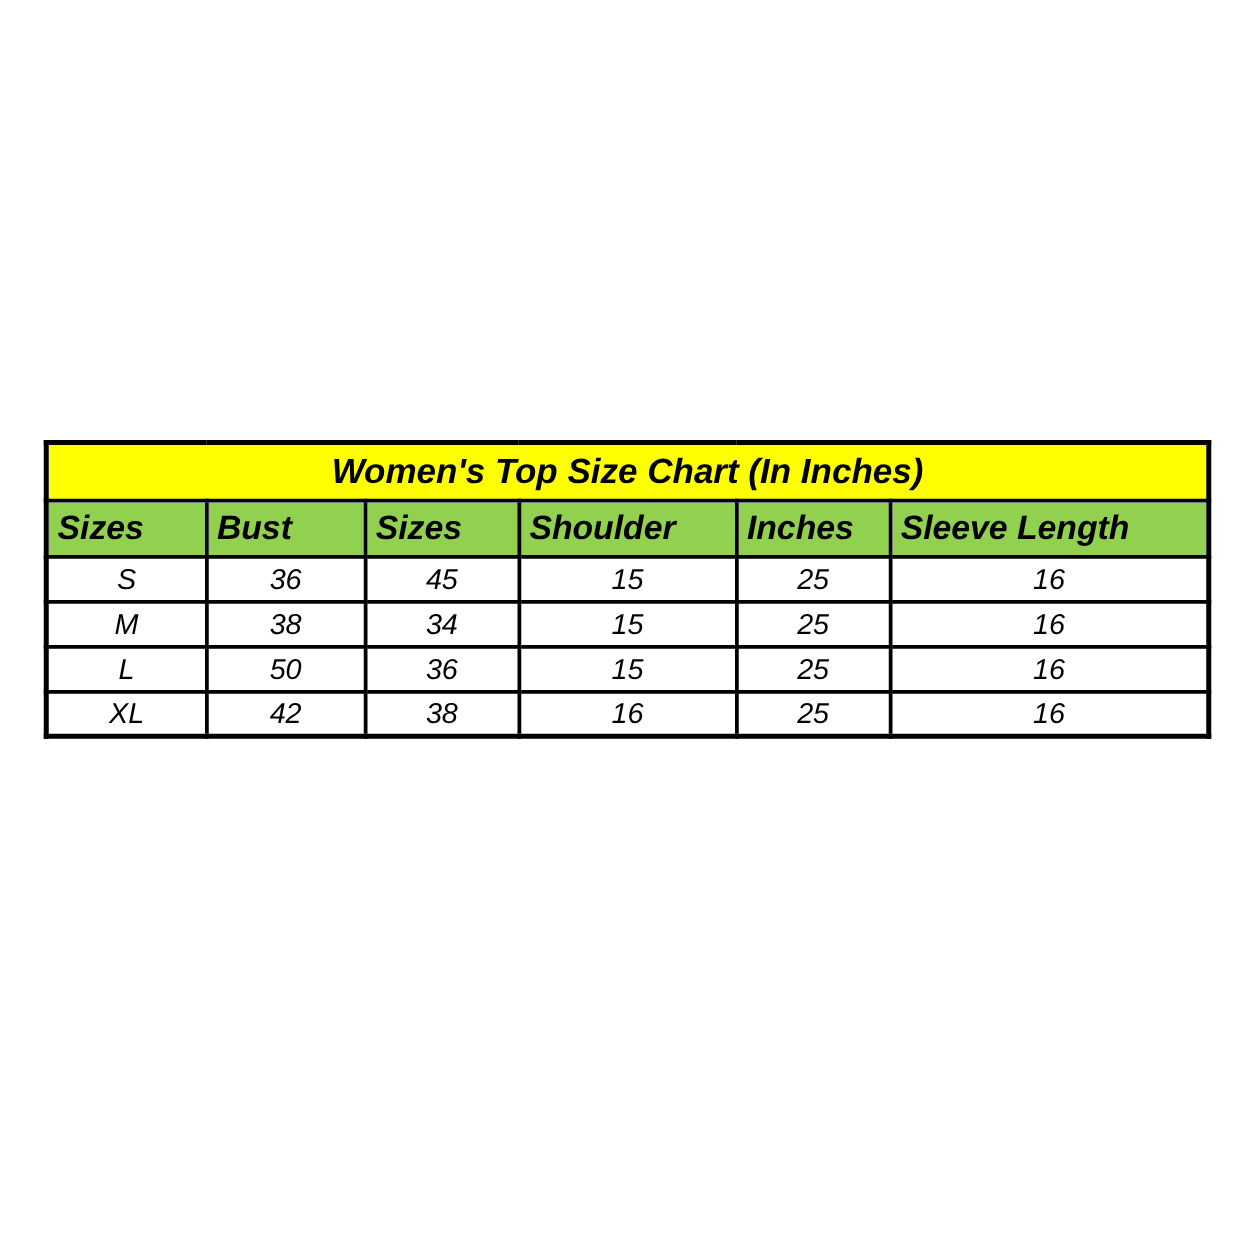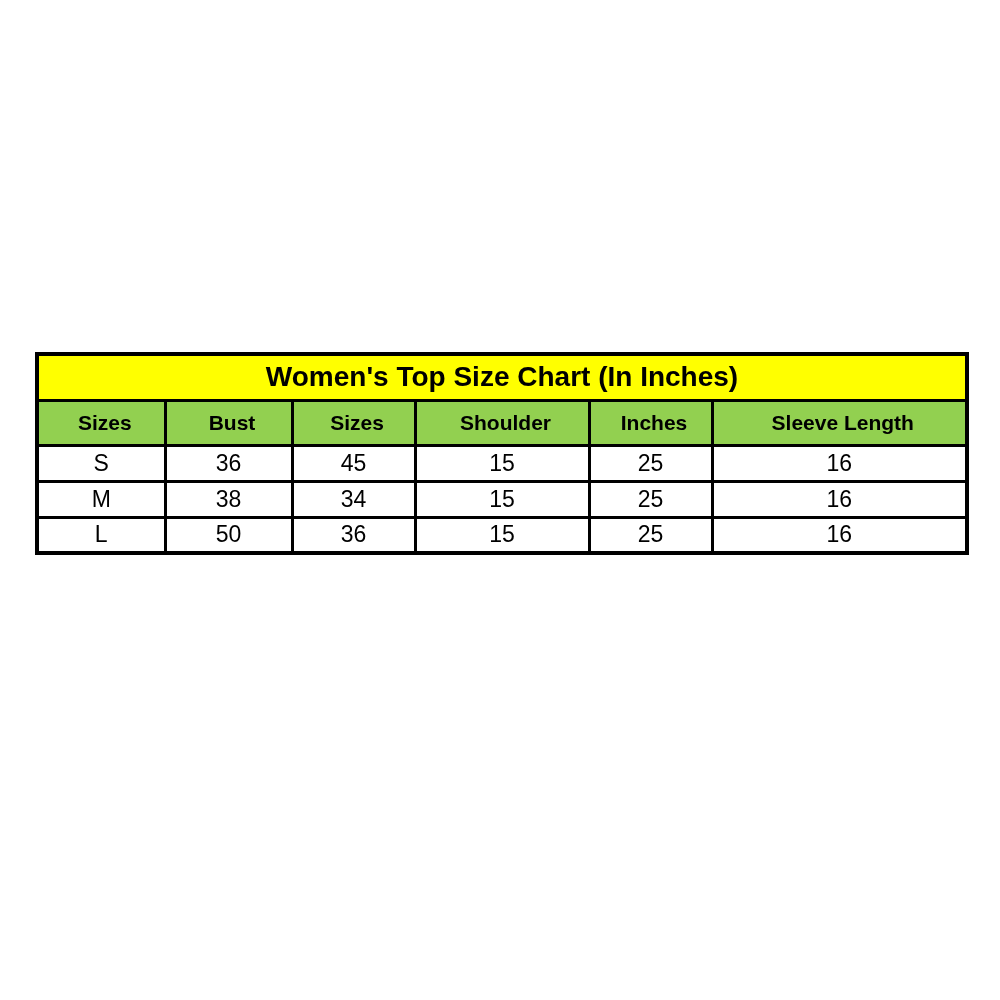--- a/index.html
+++ b/index.html
@@ -2,21 +2,21 @@
 <html style="--title-bg: #ffff00; --header-bg: #92d050; --border-color: #000000; --text-color: #000000; --page-bg: #ffffff;"><head>
 <meta charset="utf-8">
 <style>
   :root {
     --title-bg: #ffff00;
     --header-bg: #92d050;
     --border-color: #000000;
     --text-color: #000000;
     --page-bg: #ffffff;
   }
-  * { margin: 0; padding: 0; box-sizing: border-box; }
+  * { margin: 0; padding: 0; box-sizing: border-box; font-style: italic; }
   html, body {
     width: 1000px;
     height: 1000px;
     background: var(--page-bg);
     font-family: "Liberation Sans", sans-serif;
     color: var(--text-color);
   }
   .canvas {
     position: relative;
     width: 1000px;
@@ -43,24 +43,24 @@
     background: var(--title-bg);
     height: 46px;
     text-align: center;
     vertical-align: middle;
     font-weight: bold;
     font-size: 28px;
   }
   th.col-header {
     background: var(--header-bg);
     height: 45px;
-    text-align: center;
+    text-align: left;
     vertical-align: middle;
     font-weight: bold;
-    font-size: 21px;
+    font-size: 27px;
     padding-left: 7px;
   }
   td.data-cell {
     height: 36px;
     text-align: center;
     vertical-align: middle;
     font-weight: normal;
     font-size: 23px;
     background: #ffffff;
   }
@@ -107,15 +107,23 @@
         <td class="data-cell">16</td>
       </tr>
       <tr>
         <td class="data-cell">L</td>
         <td class="data-cell">50</td>
         <td class="data-cell">36</td>
         <td class="data-cell">15</td>
         <td class="data-cell">25</td>
         <td class="data-cell">16</td>
       </tr>
+      <tr>
+        <td class="data-cell">XL</td>
+        <td class="data-cell">42</td>
+        <td class="data-cell">38</td>
+        <td class="data-cell">16</td>
+        <td class="data-cell">25</td>
+        <td class="data-cell">16</td>
+      </tr>
     </tbody>
   </table>
 </div>
 
 </body></html>

